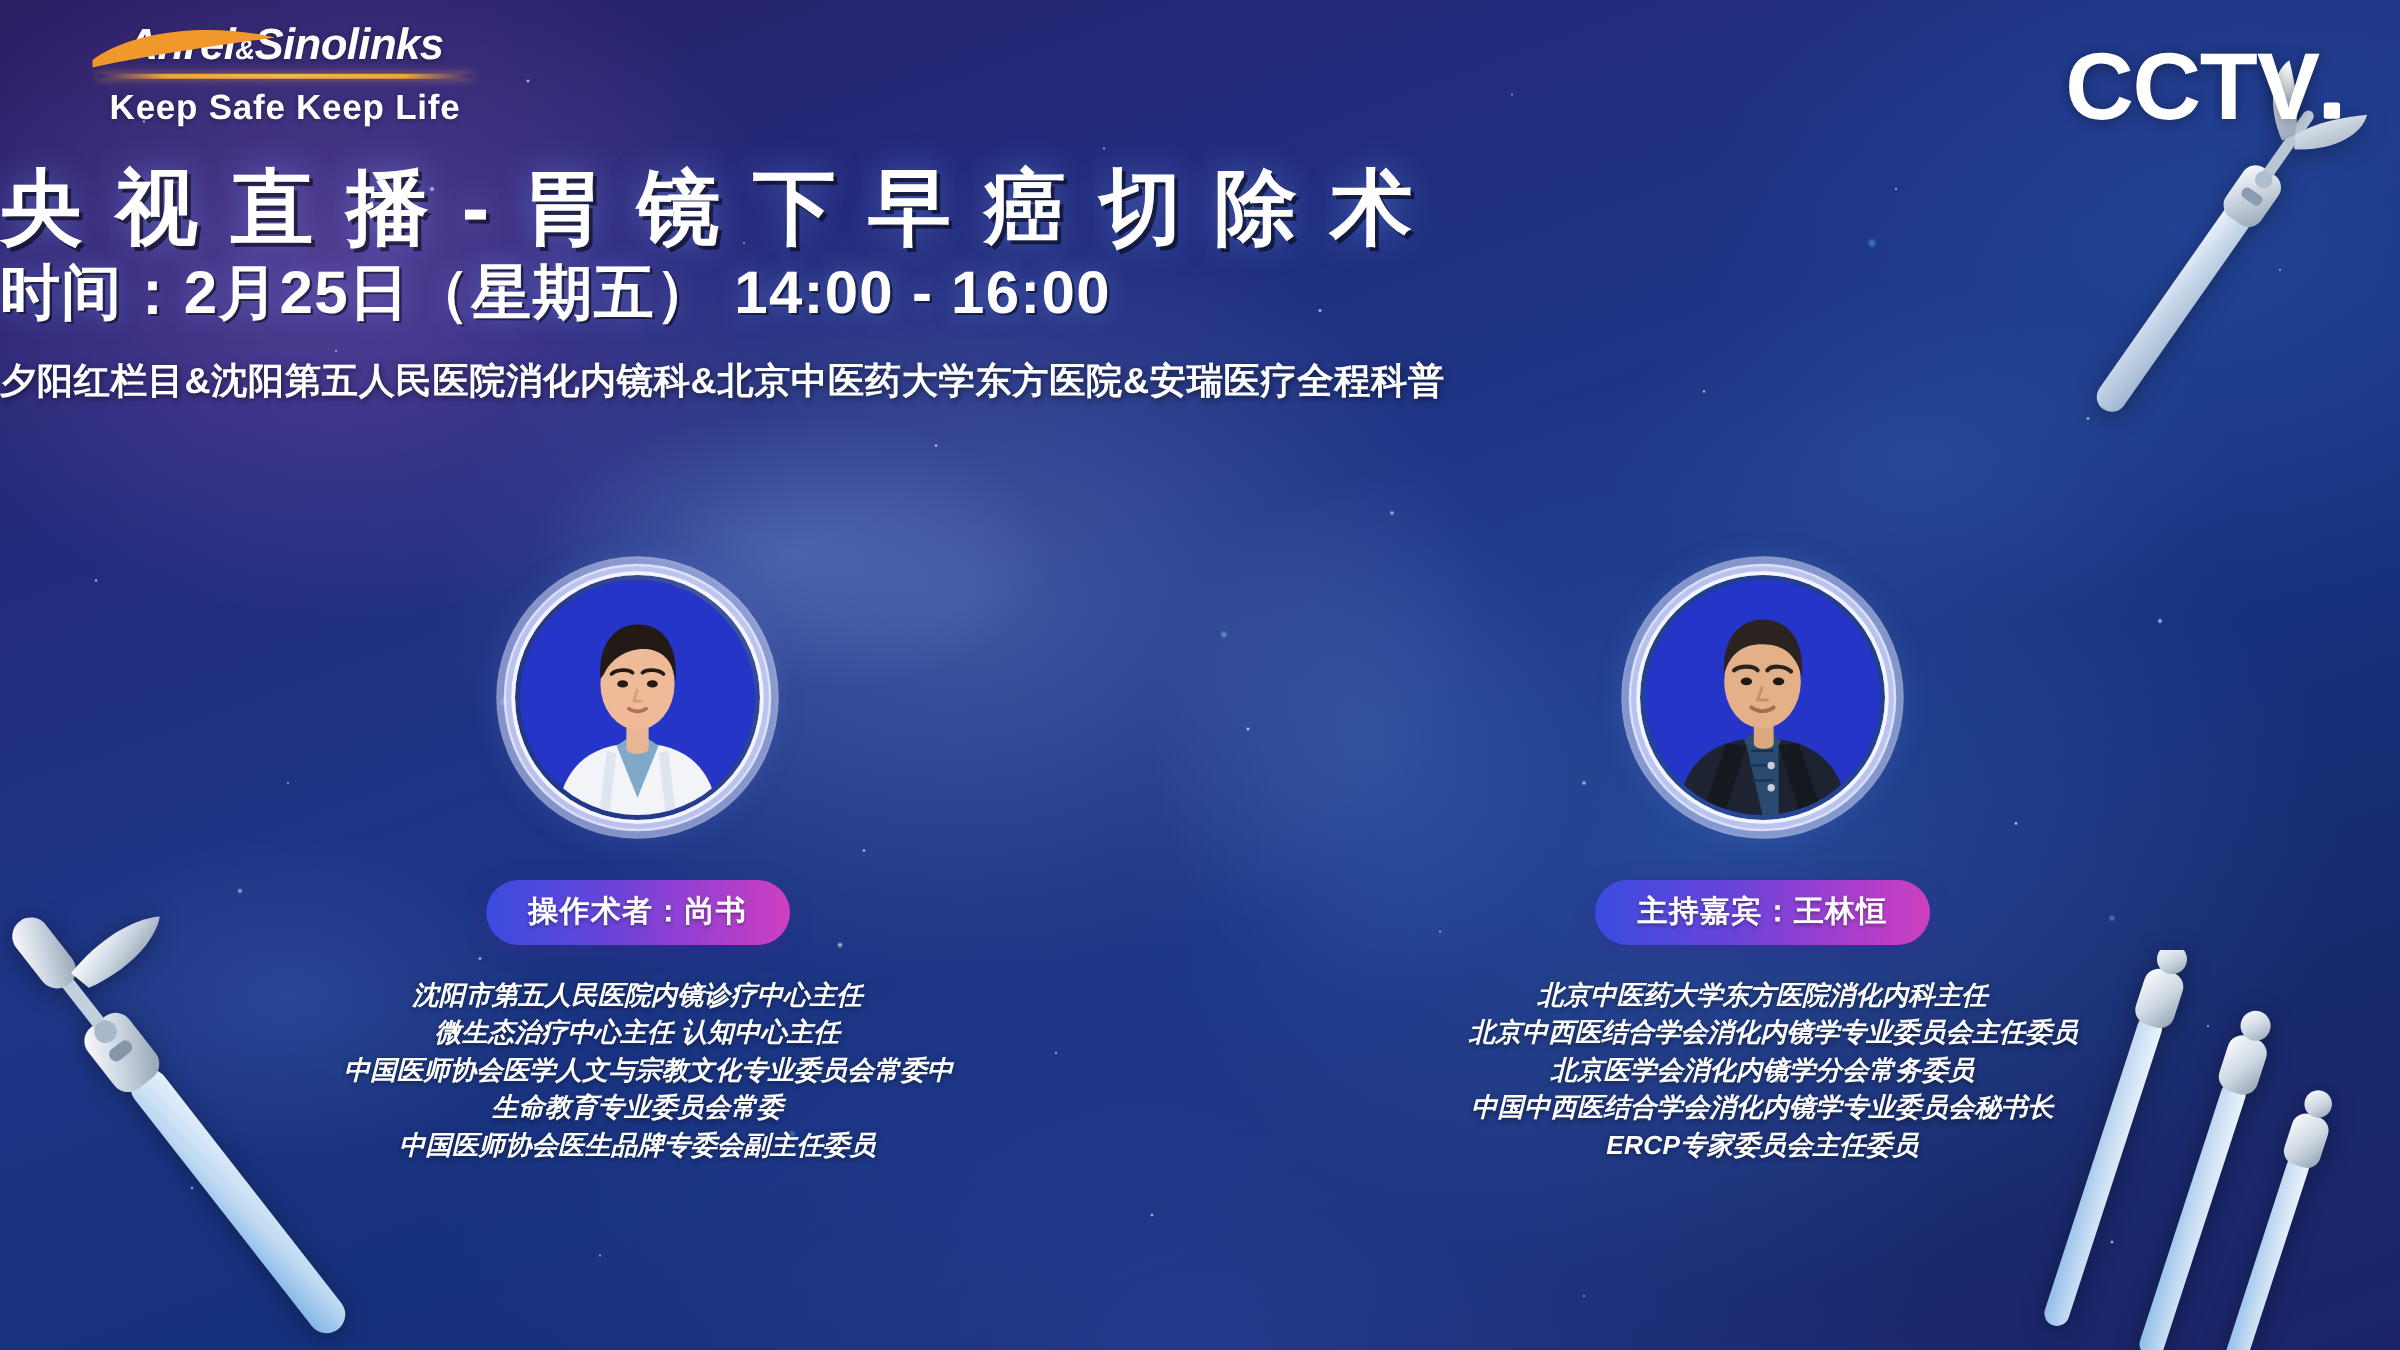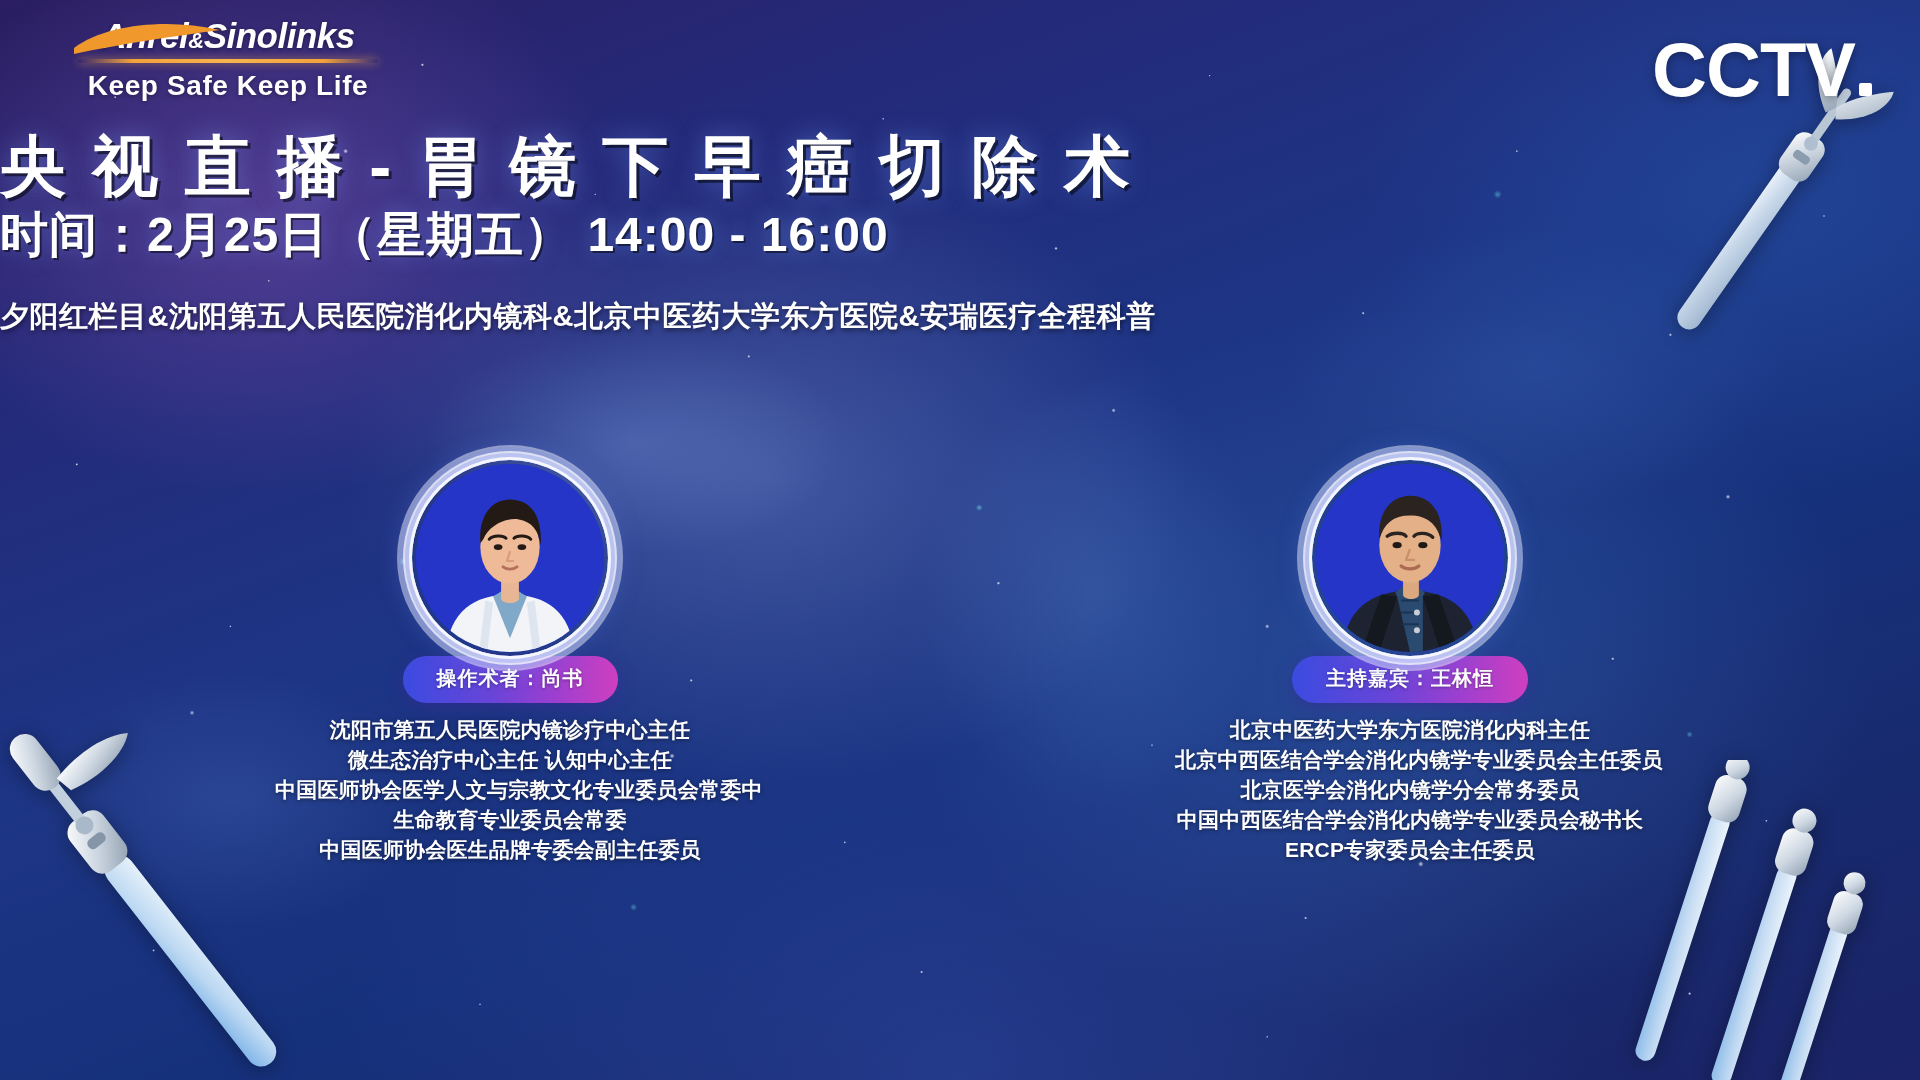--- a/index.html
+++ b/index.html
@@ -196,21 +196,21 @@
     font-weight: 700;
     color: #ffffff;
     letter-spacing: 1px;
     line-height: 1.2;
     text-shadow:
       2px 2px 0 rgba(0,0,0,0.5),
       0 0 20px rgba(120,160,255,0.4);
     white-space: nowrap;
   }
   .org-line {
-    margin-top: 34px;
+    margin-top: 22px;
     font-size: 29px;
     font-weight: 700;
     color: #ffffff;
     letter-spacing: 0.5px;
     text-shadow: 1px 2px 5px rgba(0,0,0,0.55);
     white-space: nowrap;
   }
 
   
   .people {
@@ -248,33 +248,35 @@
     position: absolute;
     inset: 4px;
     border-radius: 50%;
     overflow: hidden;
     background: #2535c8;
   }
   .avatar svg { display: block; width: 100%; height: 100%; }
 
   .name-badge {
     display: inline-block;
+    margin-top: 48px;
     padding: 9px 34px 11px;
     border-radius: 26px;
-    font-size: 20px;
+    font-size: 24px;
     font-weight: 700;
     color: #ffffff;
     letter-spacing: 1px;
     white-space: nowrap;
     background: linear-gradient(90deg, #3b4be0 0%, #6a44d8 42%, #9b3fd0 70%, #cf3fc0 100%);
     box-shadow: 0 4px 16px rgba(60,40,150,0.55);
     text-shadow: 0 1px 3px rgba(0,0,0,0.35);
   }
   .credentials {
-    margin-top: 12px;
+    margin-top: 26px;
+    font-style: italic;
   }
   .credentials li {
     list-style: none;
     font-size: 21px;
     font-weight: 700;
     color: #ffffff;
     line-height: 30px;
     letter-spacing: 0.2px;
     text-shadow: 0 1px 4px rgba(0,0,0,0.5);
     white-space: nowrap;

